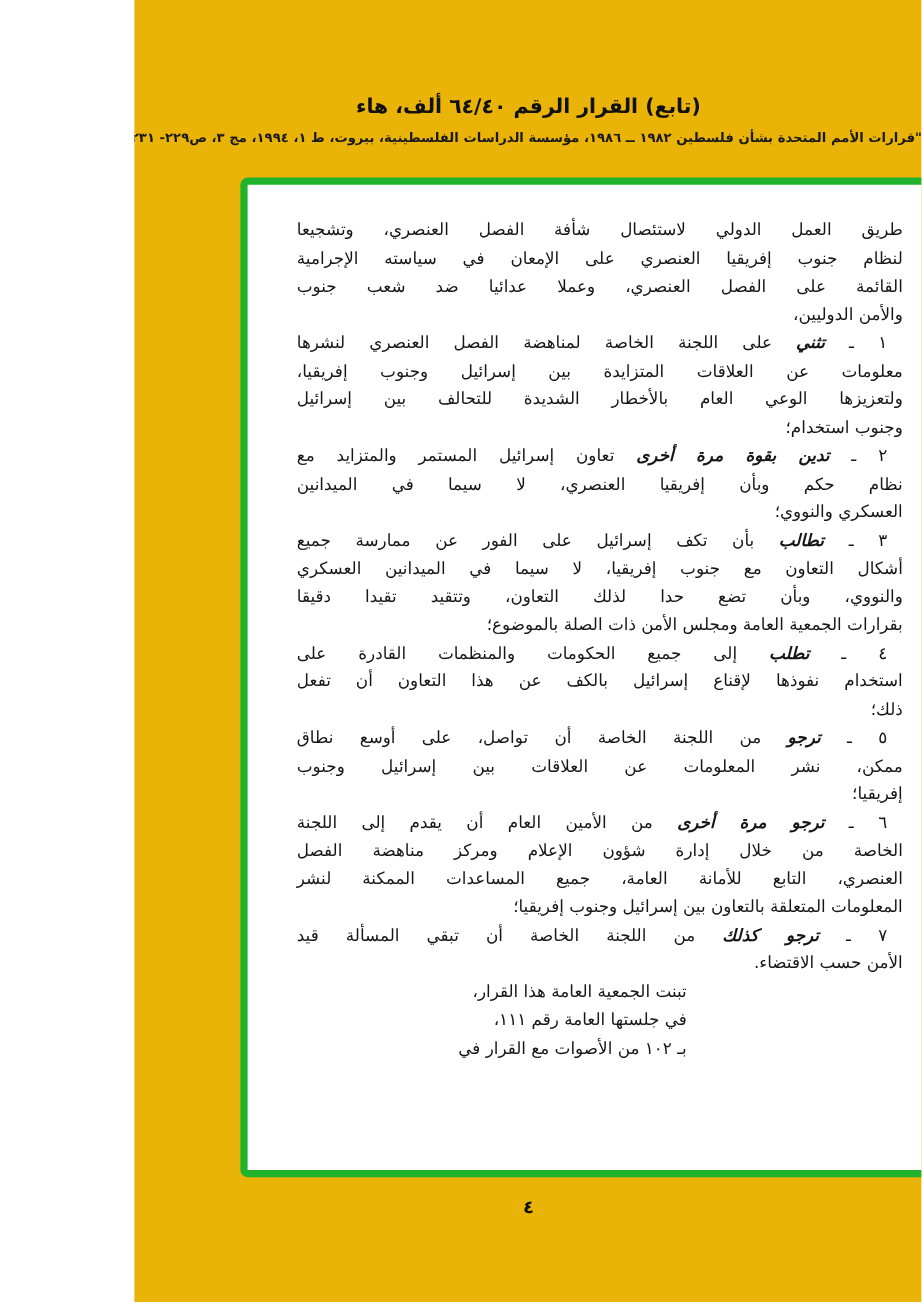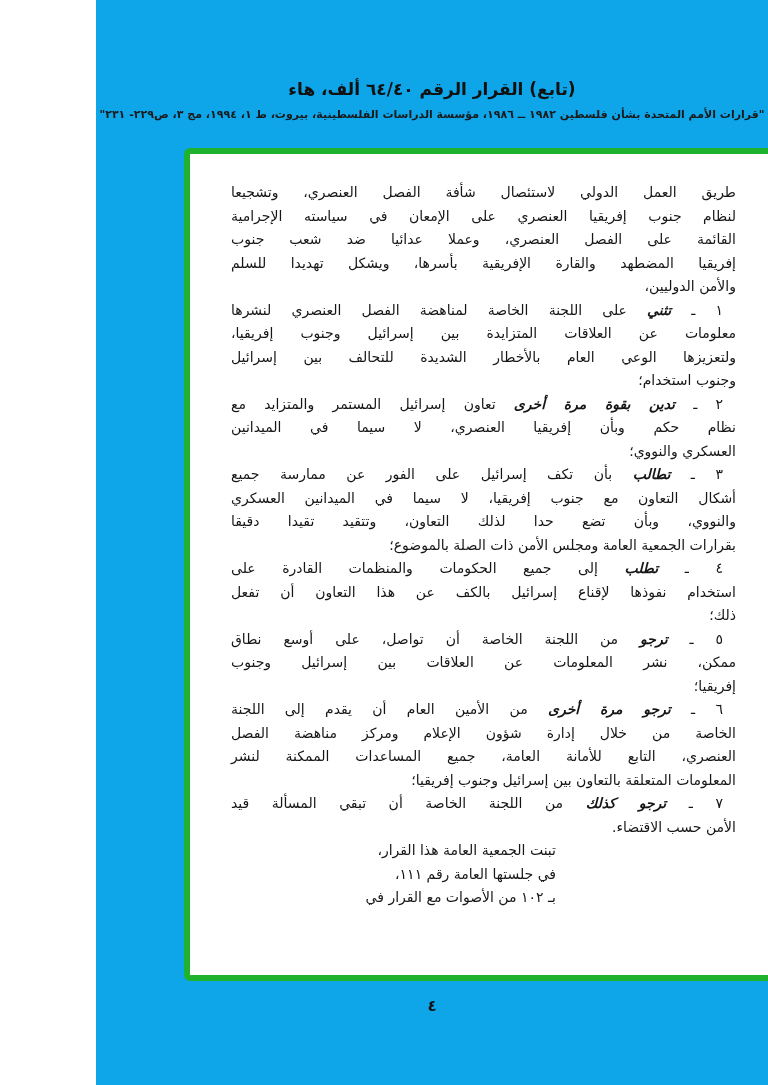--- a/index.html
+++ b/index.html
@@ -5,24 +5,23 @@
   html, body {
     margin: 0;
     padding: 0;
     background: #ffffff;
     font-family: "DejaVu Sans", sans-serif;
   }
   .page {
     position: relative;
     width: 656px;
     height: 1085px;
-    background: #0ea5e9;
+    background: #eab308;
     overflow: hidden;
     direction: rtl;
-    padding-left: 16px;
   }
   .doc-title {
     position: absolute;
     top: 76px;
     left: 0;
     right: 0;
     text-align: center;
     font-size: 17px;
     font-weight: bold;
     color: #111111;
@@ -95,21 +94,20 @@
   <div class="doc-title">(تابع) القرار الرقم ٦٤/٤٠ ألف، هاء</div>
 
   <div class="doc-subtitle">"قرارات الأمم المتحدة بشأن فلسطين ١٩٨٢ ــ ١٩٨٦، مؤسسة الدراسات الفلسطينية، بيروت، ط ١، ١٩٩٤، مج ٣، ص٢٢٩- ٢٣١"</div>
 
   <div class="frame">
     <div class="doc-body">
         <div class="para justified">
           <div class="line">طريق العمل الدولي لاستئصال شأفة الفصل العنصري، وتشجيعا</div>
           <div class="line">لنظام جنوب إفريقيا العنصري على الإمعان في سياسته الإجرامية</div>
           <div class="line">القائمة على الفصل العنصري، وعملا عدائيا ضد شعب جنوب</div>
-          <div class="line">إفريقيا المضطهد والقارة الإفريقية بأسرها، ويشكل تهديدا للسلم</div>
           <div class="line last">والأمن الدوليين،</div>
         </div>
         <div class="para justified">
           <div class="line first-indent">١ ـ <b>تثني</b> على اللجنة الخاصة لمناهضة الفصل العنصري لنشرها</div>
           <div class="line">معلومات عن العلاقات المتزايدة بين إسرائيل وجنوب إفريقيا،</div>
           <div class="line">ولتعزيزها الوعي العام بالأخطار الشديدة للتحالف بين إسرائيل</div>
           <div class="line last">وجنوب استخدام؛</div>
         </div>
         <div class="para justified">
           <div class="line first-indent">٢ ـ <b>تدين بقوة مرة أخرى</b> تعاون إسرائيل المستمر والمتزايد مع</div>

